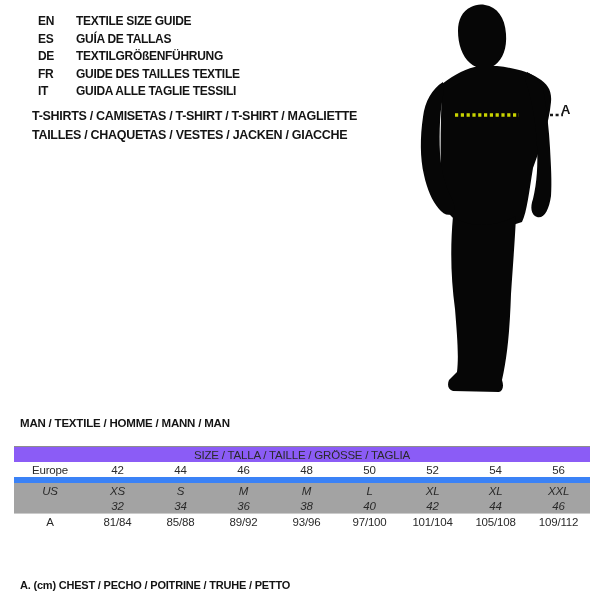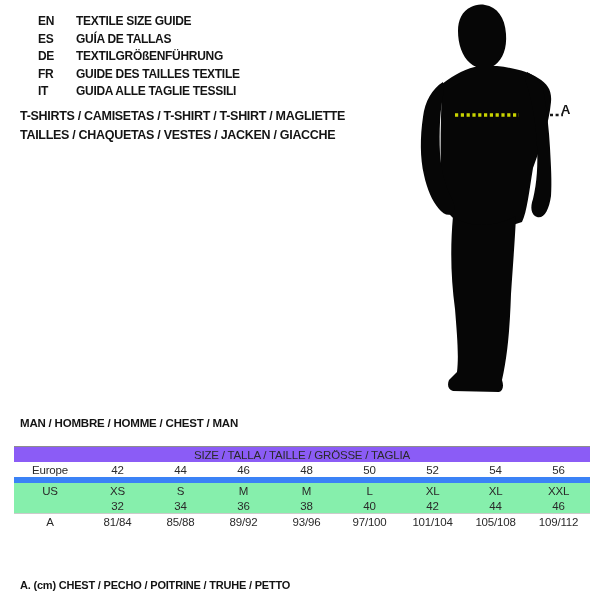--- a/index.html
+++ b/index.html
@@ -5,35 +5,35 @@
   html,body{margin:0;padding:0;}
   body{
     width:600px;height:600px;position:relative;background:#ffffff;overflow:hidden;
     font-family:"Liberation Sans",sans-serif;color:#141414;
   }
   
   .lang-block{position:absolute;left:22px;top:13px;}
   .lang-row{display:grid;grid-template-columns:38px auto;height:17.5px;line-height:17.5px;}
   .lang-code,.lang-label{font-weight:700;font-size:12px;letter-spacing:-0.3px;white-space:nowrap;padding-left:16px;}
   
-  .categories{position:absolute;left:20px;top:107px;}
+  .categories{position:absolute;left:32px;top:107px;}
   .cat-line{font-weight:700;font-size:12.5px;letter-spacing:-0.3px;line-height:19px;white-space:nowrap;}
   
   .figure-svg{position:absolute;left:415px;top:4px;width:155px;height:390px;}
   .a-label{position:absolute;left:561px;top:102px;font-weight:700;font-size:13px;}
   
   .man-heading{position:absolute;left:20px;top:417px;font-weight:700;font-size:11.5px;letter-spacing:-0.2px;white-space:nowrap;}
   
   .table-wrap{position:absolute;left:14px;top:446px;width:576px;border-top:1px solid #8d8d8d;}
   table.size-table{width:576px;border-collapse:collapse;table-layout:fixed;}
   table.size-table td{height:15px;padding:0;font-size:11.5px;letter-spacing:-0.2px;color:#2a2a2a;text-align:center;vertical-align:middle;white-space:nowrap;}
   td.th-cell{background:#8b5cf6;text-align:left;padding-left:4px;color:#262626;}
   td.row-label{text-align:left;padding-left:4px;}
   tr.row-europe td{border-bottom:6px solid #3b82f6;}
-  tr.row-gray td{background:#86efac;}
+  tr.row-gray td{background:#a3a3a3;font-style:italic;}
   tr.row-a td{border-top:1px solid #cbcbcb;}
   
   .footnote{position:absolute;left:20px;top:531px;font-weight:700;font-size:11px;letter-spacing:-0.2px;white-space:nowrap;margin-top:48px;}
 </style>
 </head>
 <body>
 
 <div class="lang-block">
   <div class="lang-row">
     <span class="lang-code">EN</span>
@@ -73,21 +73,21 @@
   <path fill="#060606" d="M112,68 C121,72 127,79 129,90 C132,108 134,126 135,144 C136,162 137,178 136,192 C134,206 129,215 122,213 C116,211 115,203 118,195 C122,179 123,160 122,142 C121,120 117,94 110,76 Z"></path>
 
   <path fill="#060606" d="M38,212 C35,245 36,275 40,305 C42,330 44,352 42,368 L34,376 C32,381 33,386 38,387 L84,388 C88,387 89,382 87,376 C93,350 95,320 96,290 C98,260 100,235 101,212 C80,224 52,224 38,212 Z"></path>
 
   <line x1="40" y1="111" x2="104" y2="111" stroke-width="3.5" stroke-dasharray="3.2 2.6" stroke="#c9d400"></line>
 
   <line x1="135" y1="111" x2="148" y2="111" stroke-width="2.4" stroke-dasharray="3 2.6" stroke="#1a1a1a"></line>
 </svg>
 <span class="a-label">A</span>
 
-<div class="man-heading">MAN / HOMBRE / HOMME / CHEST / MAN</div>
+<div class="man-heading">MAN / TEXTILE / HOMME / MANN / MAN</div>
 
 <div class="table-wrap">
   <table class="size-table">
     <colgroup>
       <col style="width:72px">
       <col style="width:63px">
         <col style="width:63px">
         <col style="width:63px">
         <col style="width:63px">
       <col style="width:63px">

